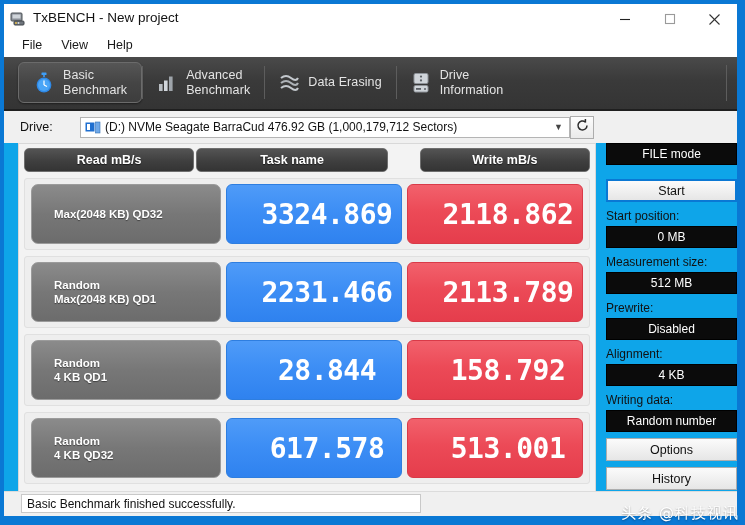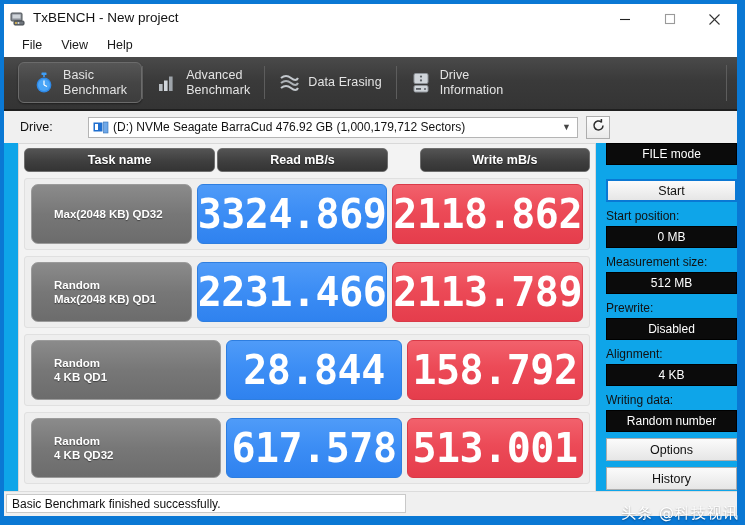--- a/index.html
+++ b/index.html
@@ -141,21 +141,20 @@
     background: #5d5d5d;
   }
 
   
   .driverow {
     height: 32px;
     display: flex;
     align-items: center;
     padding: 0 0 0 16px;
     background: #f0f0f0;
-    gap: 8px;
   }
   .drive-label {
     font-size: 12.5px;
     color: #111;
     width: 60px;
   }
   .drive-combo {
     flex: 1;
     height: 21px;
     max-width: 490px;
@@ -261,25 +260,26 @@
     line-height: 14.5px;
     text-shadow: 0 1px 1px rgba(0,0,0,.45);
   }
   .cell-val {
     flex: 1;
     border-radius: 6px;
     display: flex;
     align-items: center;
     justify-content: center;
     font-family: "DejaVu Sans Mono", monospace;
-    font-size: 40px;
+    font-size: 28px;
     font-weight: bold;
     color: #ffffff;
     letter-spacing: -0.5px;
     box-sizing: border-box;
+    padding-left: 26px;
   }
   .cell-read {
     background: linear-gradient(#4f9bf8, #3d8ef5 45%, #2f82ef);
     border: 1px solid #2e7ee0;
   }
   .cell-write {
     background: linear-gradient(#f2616c, #ec4a57 45%, #e53d4c);
     border: 1px solid #d93a48;
   }
 
@@ -327,21 +327,21 @@
   .statusbar {
     position: absolute;
     left: 0; bottom: 0;
     width: 733px;
     height: 24px;
     background: #f0f0f0;
     border-top: 1px solid #dcdcdc;
   }
   .status-field {
     position: absolute;
-    left: 2px; top: 2px;
+    left: 17px; top: 2px;
     width: 400px;
     height: 19px;
     background: #ffffff;
     border: 1px solid #c9c9c9;
     box-sizing: border-box;
     display: flex;
     align-items: center;
     padding-left: 5px;
     font-size: 12px;
     color: #111;
@@ -476,22 +476,22 @@
             <line x1="10.4" y1="1" x2="10.4" y2="4.6" stroke="#2b2b2b" stroke-width="1.5"></line>
           </svg>
         </span>
       </div>
     </div>
 
     <div class="content">
 
       <div class="bench-panel">
         <div class="bench-header">
+          <div class="hdr-cell hdr-read">Read mB/s</div>
           <div class="hdr-cell hdr-task">Task name</div>
-          <div class="hdr-cell hdr-read">Read mB/s</div>
           <div class="hdr-cell hdr-write">Write mB/s</div>
         </div>
 
         <div class="bench-row">
           <div class="cell-task">
             <span>Max(2048 KB) QD32</span>
           </div>
           <div class="cell-val cell-read">3324.869</div>
           <div class="cell-val cell-write">2118.862</div>
         </div>

